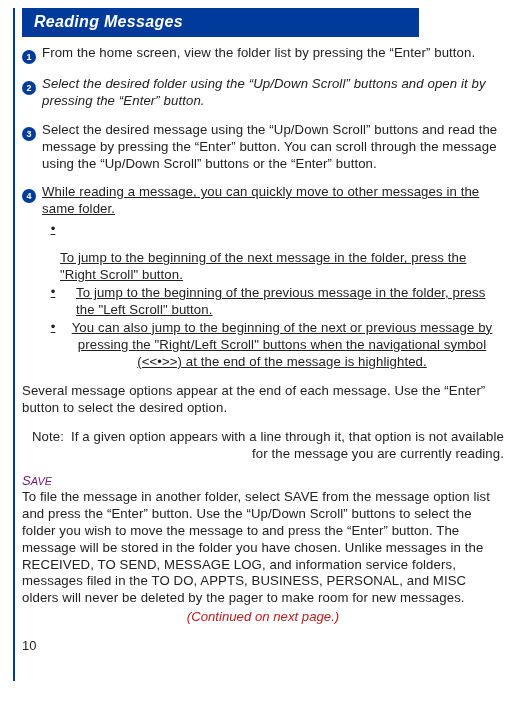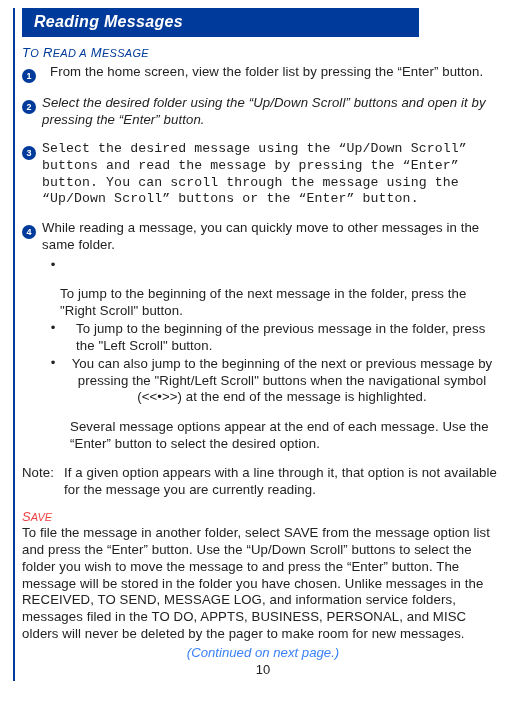--- a/index.html
+++ b/index.html
@@ -70,79 +70,77 @@
   .sub-item {
     display: flex;
     align-items: flex-start;
     margin-bottom: 1px;
   }
   .sub-dot {
     flex: 0 0 14px;
     text-align: center;
     line-height: 1.1;
   }
-  .para { margin-bottom: 12px; margin-left: 48px; }
-  .note-row { display: flex; margin-bottom: 10px; }
+  .para { margin-bottom: 12px; }
+  .note-row { display: flex; margin-bottom: 10px; text-align: right; }
   .note-lbl { flex: 0 0 42px; }
   .savehead {
-    color: #ef4444;
+    color: #701a75;
     font-style: italic;
     font-variant: small-caps;
     font-size: 13px;
     margin: 2px 0 1px 0;
   }
   .cont {
-    color: #3b82f6;
+    color: #b91c1c;
     font-style: italic;
     text-align: center;
     font-size: 13.2px;
     margin-top: 0px;
   }
   .pagenum {
-    text-align: center;
     font-size: 13px;
-    margin-top: 2px;
+    margin-top: 14px;
   }
   .left-rule {
     position: absolute;
     left: 13px;
     top: 8px;
     bottom: 30px;
     border-left: 2px solid #003a9a;
   }
 </style>
 </head>
 <body>
 
 <div class="left-rule"></div>
 
 <div class="page">
 
   <div class="header-block">
     <div class="header-bar">Reading Messages</div>
   </div>
 
-  <div class="subhead">T<span style="font-size:11px">O</span> R<span style="font-size:11px">EAD A</span> M<span style="font-size:11px">ESSAGE</span></div>
 
   <div id="steps-container">
       <div class="step">
         <div class="step-bullet"><span>1</span></div>
-        <div class="body-text" style="flex: 1 1 0%; margin-left: 8px;">From the home screen, view the folder list by pressing the “Enter” button.</div>
+        <div class="body-text" style="flex: 1 1 0%;">From the home screen, view the folder list by pressing the “Enter” button.</div>
       </div>
       <div class="step">
         <div class="step-bullet"><span>2</span></div>
         <div class="body-text" style="flex: 1 1 0%; font-style: italic;">Select the desired folder using the “Up/Down Scroll” buttons and open it by pressing the “Enter” button.</div>
       </div>
       <div class="step">
         <div class="step-bullet"><span>3</span></div>
-        <div class="body-text" style="flex: 1 1 0%; font-family: Liberation Mono, monospace;">Select the desired message using the “Up/Down Scroll” buttons and read the message by pressing the “Enter” button.  You can scroll through the message using the “Up/Down Scroll” buttons or the “Enter” button.</div>
+        <div class="body-text" style="flex: 1 1 0%;">Select the desired message using the “Up/Down Scroll” buttons and read the message by pressing the “Enter” button.  You can scroll through the message using the “Up/Down Scroll” buttons or the “Enter” button.</div>
       </div>
       <div class="step">
         <div class="step-bullet"><span>4</span></div>
-        <div class="body-text" style="flex: 1 1 0%;">While reading a message, you can quickly move to other messages in the same folder.<div class="sub-list">
+        <div class="body-text" style="flex: 1 1 0%; text-decoration: underline;">While reading a message, you can quickly move to other messages in the same folder.<div class="sub-list">
             <div class="sub-item body-text">
               <div class="sub-dot">•</div>
               <div style="flex: 1 1 0%; margin-top: 28px;">To jump to the beginning of the next message in the folder, press the "Right Scroll" button.</div>
             </div>
             <div class="sub-item body-text">
               <div class="sub-dot">•</div>
               <div style="flex: 1 1 0%; margin-left: 16px;">To jump to the beginning of the previous message in the folder, press the "Left Scroll" button.</div>
             </div>
             <div class="sub-item body-text">
               <div class="sub-dot">•</div>

